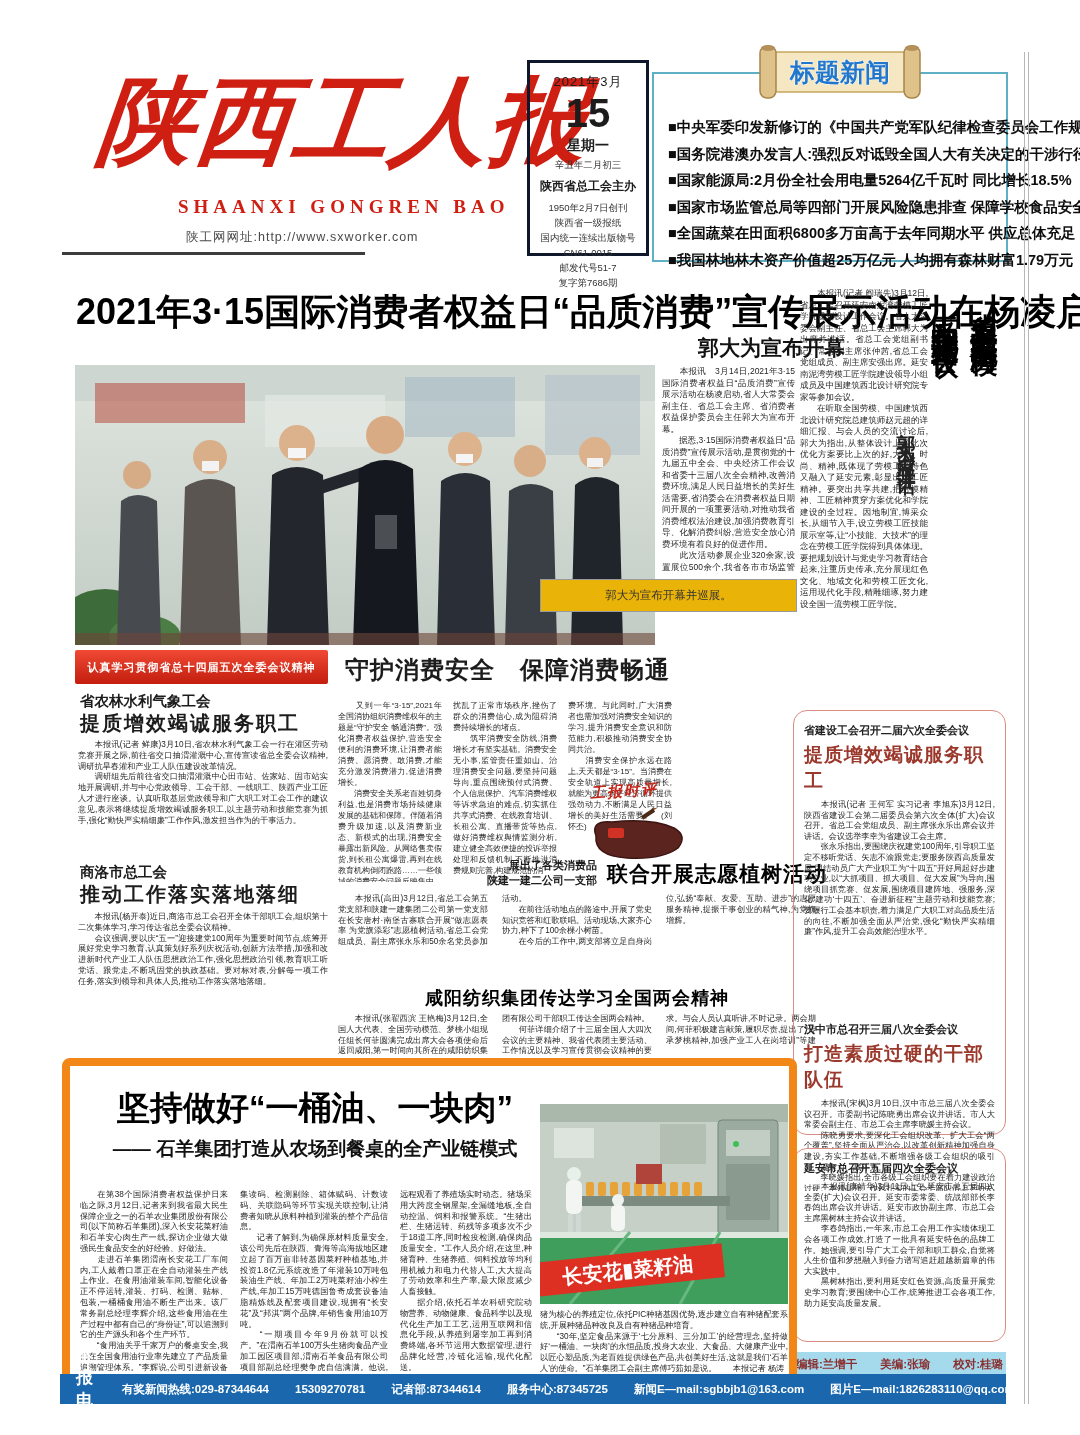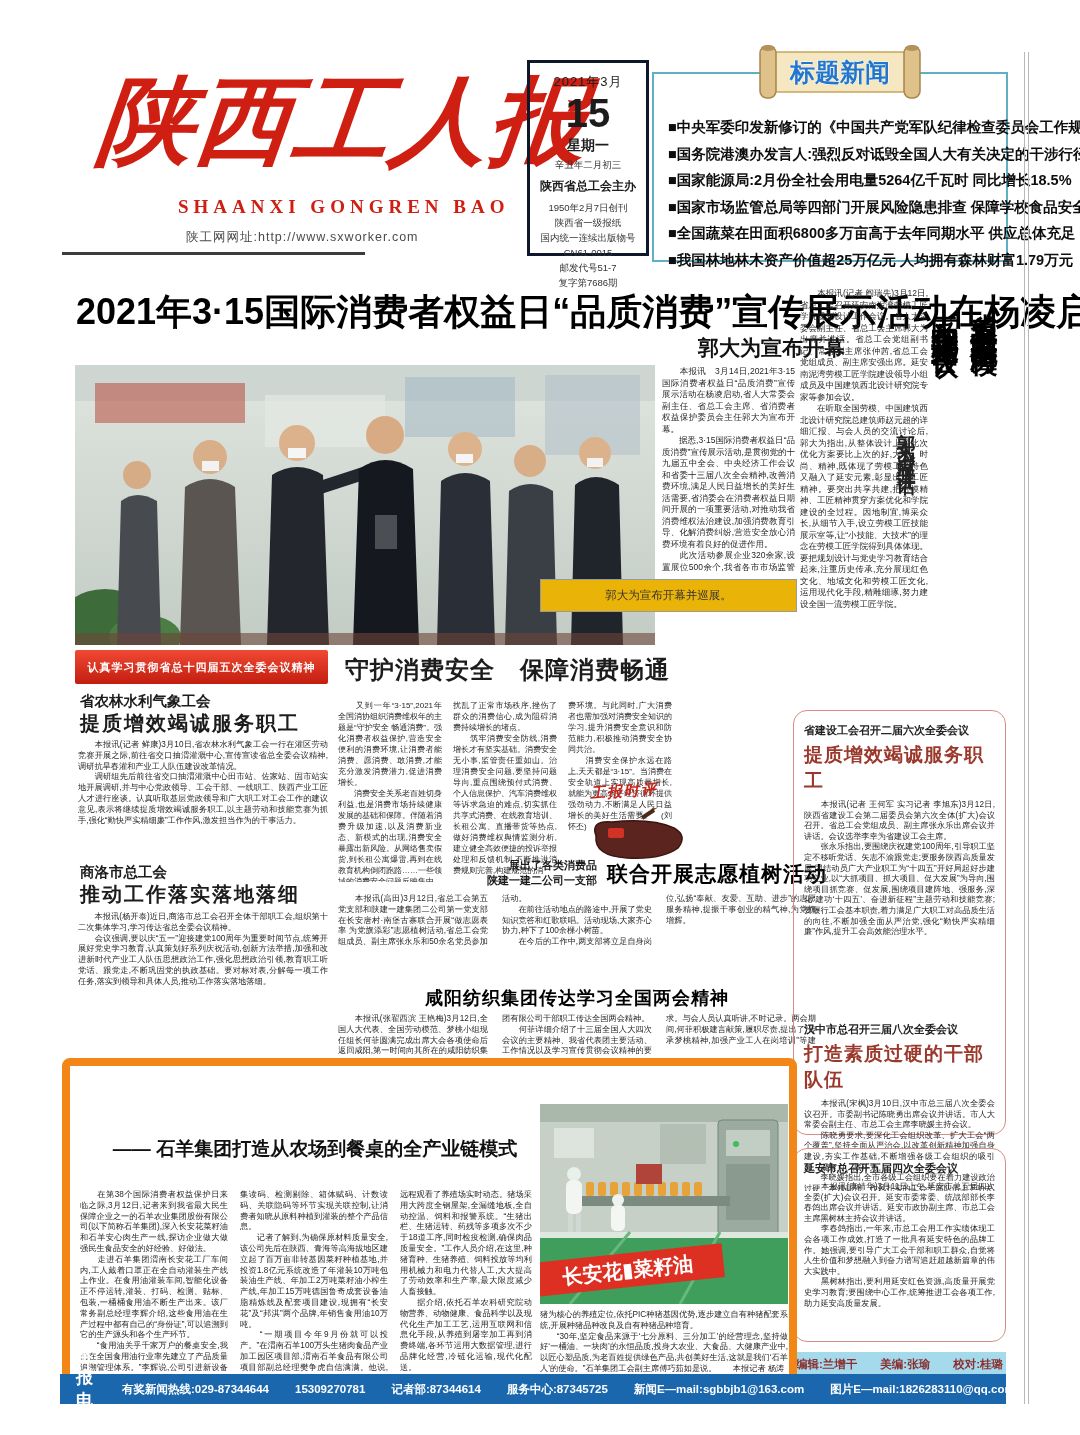--- a/index.html
+++ b/index.html
@@ -230,20 +230,21 @@
   <div class="abs red-box" style="left:793px;top:1148px;width:213px;height:194px;">
     <div class="sb-kicker">延安市总召开五届四次全委会议</div>
     <div class="sb-body body-txt" style="height:128px;font-size:8.2px;line-height:10.6px;">　　本报讯(康靖华)3月11日上午,延安市总五届四次全委(扩大)会议召开。延安市委常委、统战部部长李春鸽出席会议并讲话。延安市政协副主席、市总工会主席黑树林主持会议并讲话。
 　　李春鸽指出,一年来,市总工会用工作实绩体现工会各项工作成效,打造了一批具有延安特色的品牌工作。她强调,要引导广大工会干部和职工群众,自觉将人生价值和梦想融入到奋力谱写追赶超越新篇章的伟大实践中。
 　　黑树林指出,要利用延安红色资源,高质量开展党史学习教育;要围绕中心工作,统筹推进工会各项工作,助力延安高质量发展。</div>
   </div>
 
   <div class="abs editors-bar" style="left:793px;top:1352px;width:213px;height:24px;">编辑:兰增干　　美编:张瑜　　校对:桂璐</div>
 
   <div class="abs feature-box" style="left:62px;top:1058px;width:735px;height:340px;">
+    <div class="abs feat-head" style="left:20px;top:20px;width:450px;">坚持做好“一桶油、一块肉”</div>
     <div class="abs feat-sub" style="left:20px;top:70px;width:450px;">—— 石羊集团打造从农场到餐桌的全产业链模式</div>
 
     <div class="abs" style="left:470px;top:38px;width:248px;height:200px;">
       <svg width="248" height="200" viewBox="0 0 248 200">
         <rect width="248" height="200" fill="#c6d0c6"></rect>
         <rect x="0" y="0" width="248" height="18" fill="#aab8ab"></rect>
         <rect x="14" y="24" width="40" height="30" fill="#dde4dd"></rect>
         <rect x="120" y="20" width="46" height="40" fill="#b3bfb3"></rect>
 
         <rect x="178" y="16" width="60" height="120" rx="4" fill="#9cab9f" stroke="#75857a"></rect>

